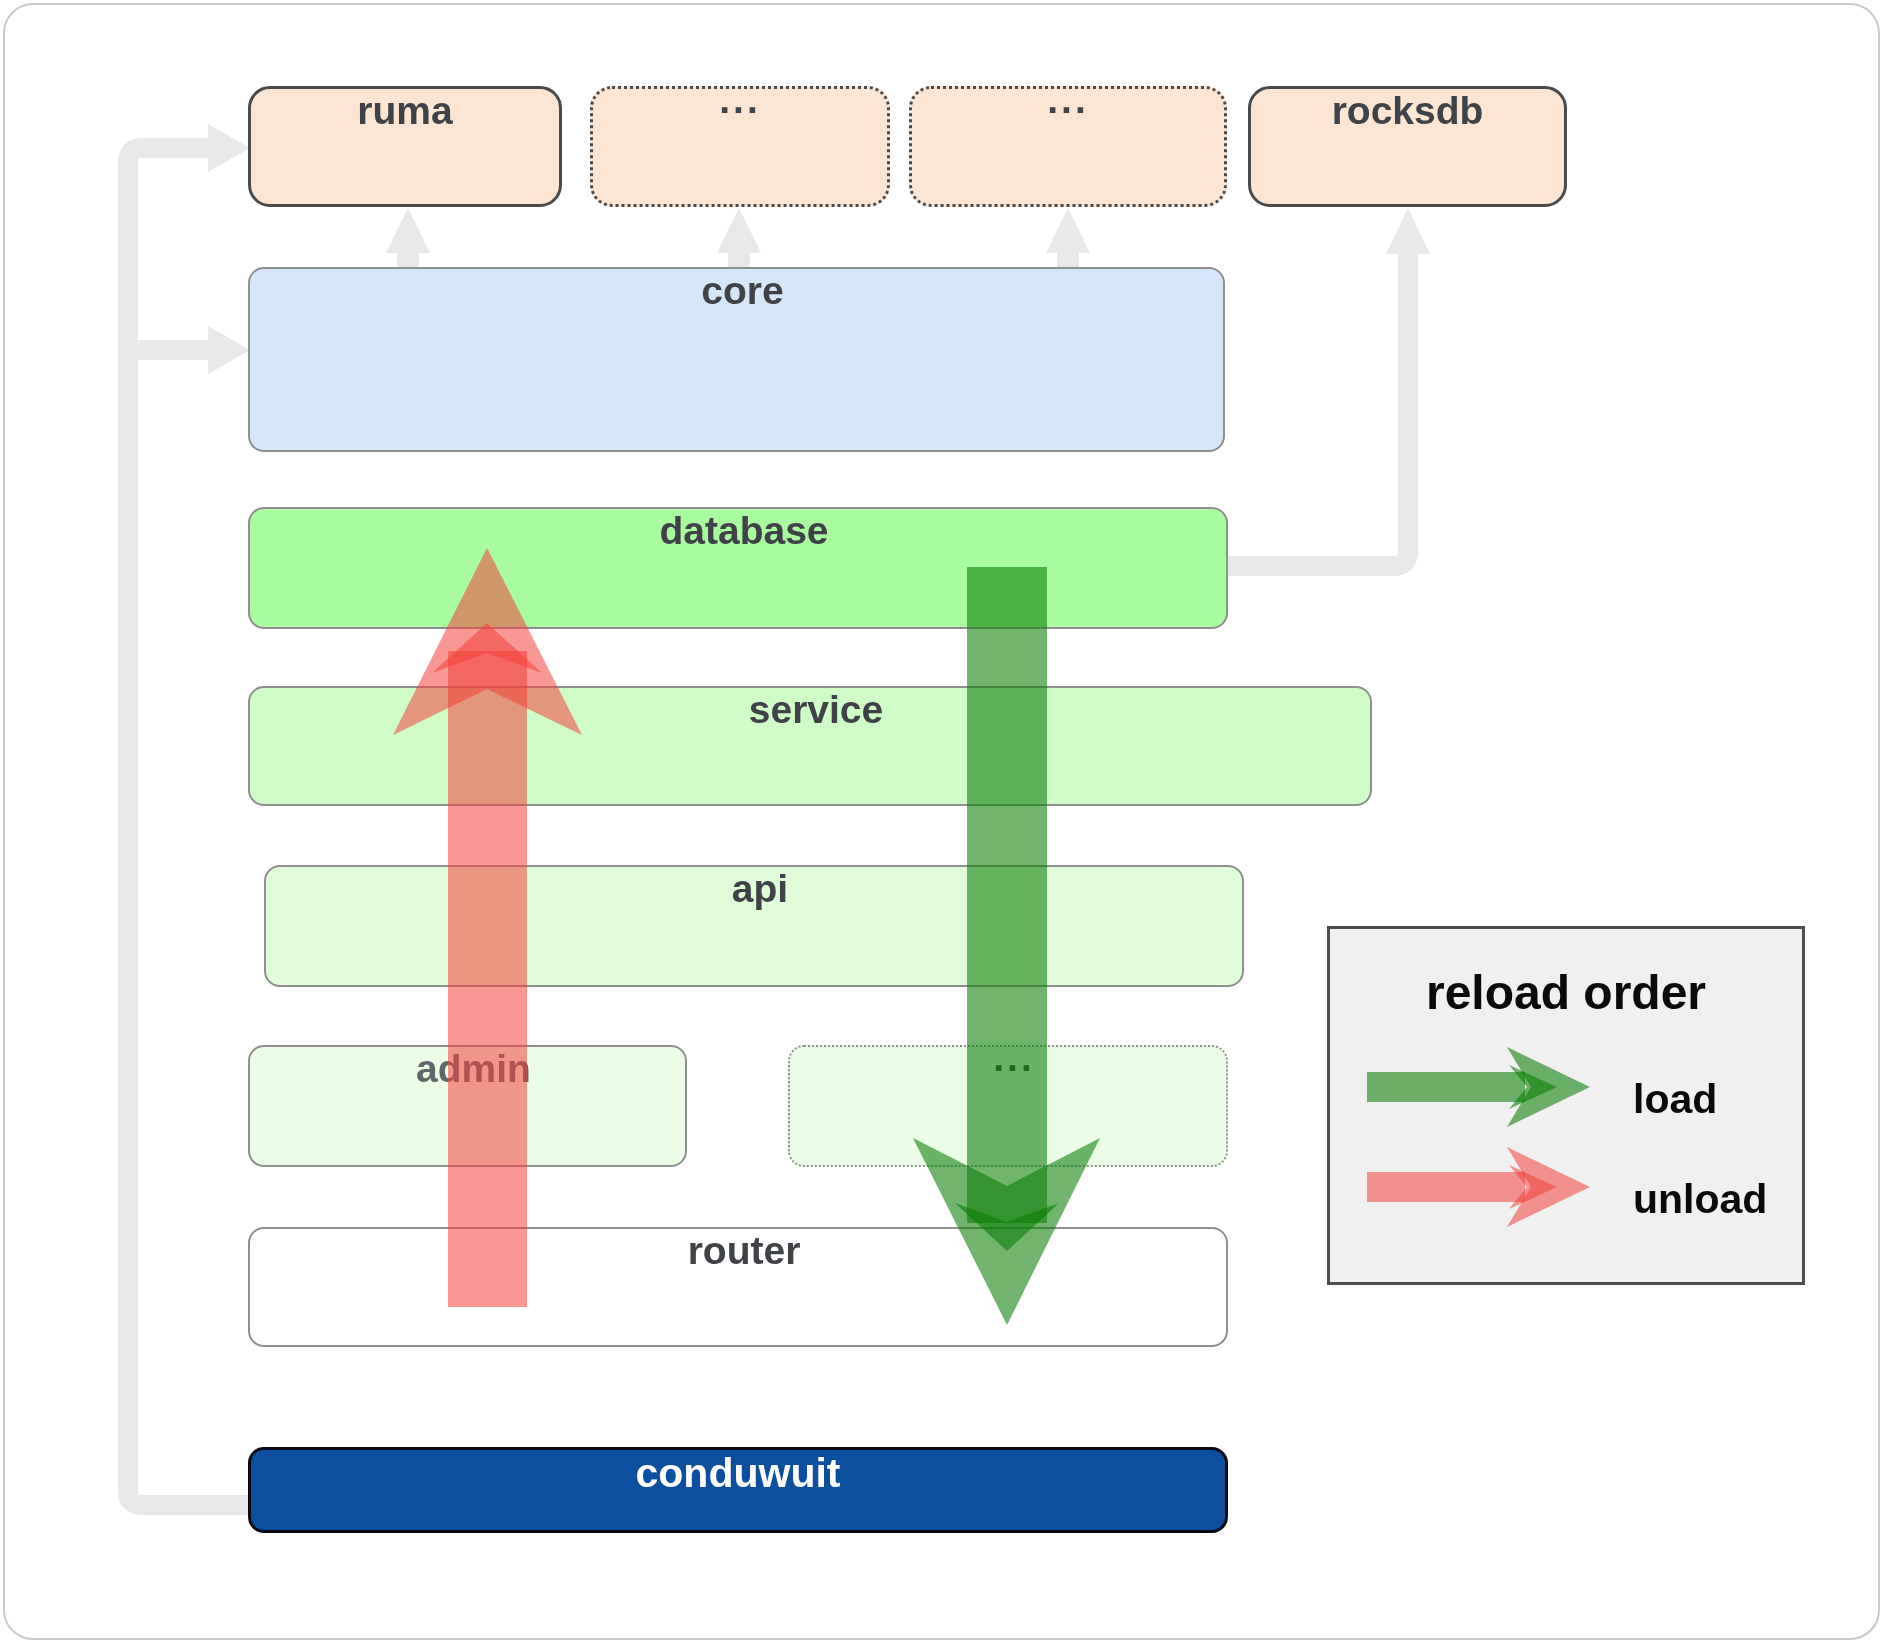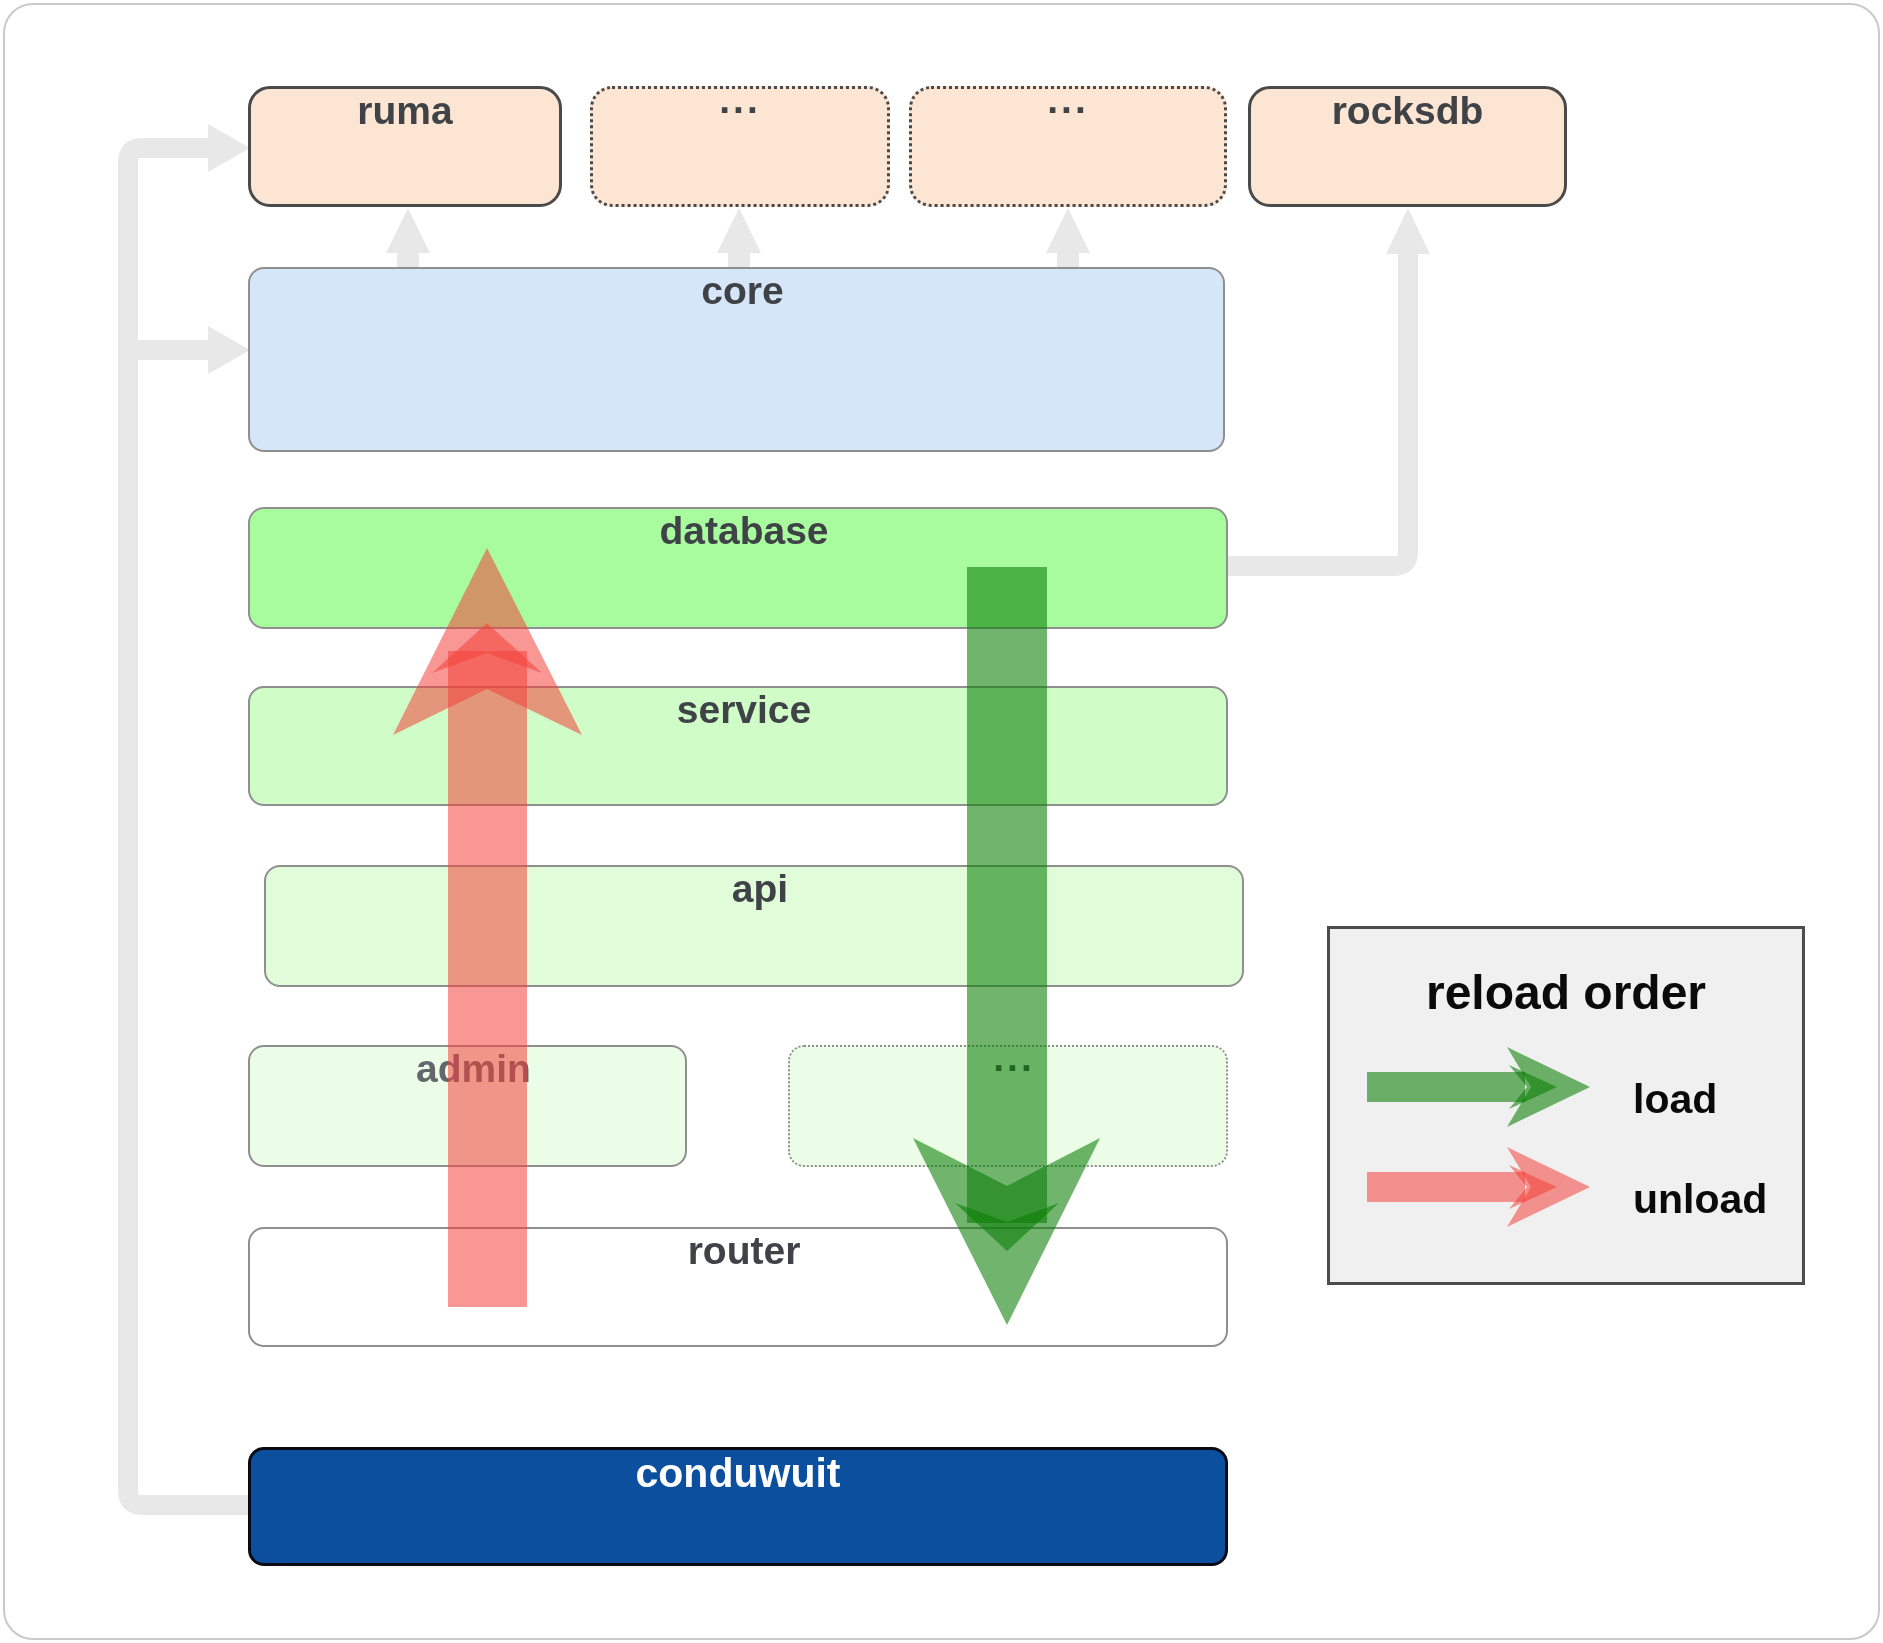--- a/index.html
+++ b/index.html
@@ -33,27 +33,27 @@
   .peach.dotted{border-style:dotted;}
   .stack{border:2px solid var(--c-gray-border); border-radius:16px;padding-left:12px;}
   .stack.dotted{border-style:dotted;}
 
   .ruma{left:243px; top:81px; width:314px; height:121px;}
   .dots1{left:585px; top:81px; width:300px; height:121px;}
   .dots2{left:904px; top:81px; width:318px; height:121px;}
   .rocksdb{left:1243px; top:81px; width:319px; height:121px;}
   .core{left:243px; top:262px; width:977px; height:185px; background:var(--c-core-fill);}
   .database{left:243px; top:502px; width:980px; height:122px; background:var(--c-database-fill);}
-  .service{left:243px; top:681px; width:980px; height:120px; background:var(--c-service-fill);}
+  .service{left:243px; top:681px; width:1124px; height:120px; background:var(--c-service-fill);}
   .api{left:243px; top:860px; width:980px; height:122px; background:var(--c-api-fill);margin-left:16px;}
   .admin{left:243px; top:1040px; width:439px; height:122px; background:var(--c-admin-fill); color:var(--c-admin-label);}
   .dots3{left:783px; top:1040px; width:440px; height:122px; background:var(--c-admin-fill);}
   .router{left:243px; top:1222px; width:980px; height:120px; background:var(--c-router-fill);}
   .conduwuit{
-    left:243px; top:1442px; width:980px; height:119px;
+    left:243px; top:1442px; width:980px; height:86px;
     background:var(--c-conduwuit-fill); border:3px solid var(--c-conduwuit-border);
     border-radius:16px; color:#fff; font-size:41px;
   }
   .dots-label{transform:translateY(-24%); letter-spacing:3px; font-weight:700;}
 
   .legend{
     position:absolute; z-index:2; left:1322px; top:921px; width:478px; height:359px;
     background:var(--c-legend-bg); border:3px solid var(--c-legend-border);
   }
   .legend-title{

